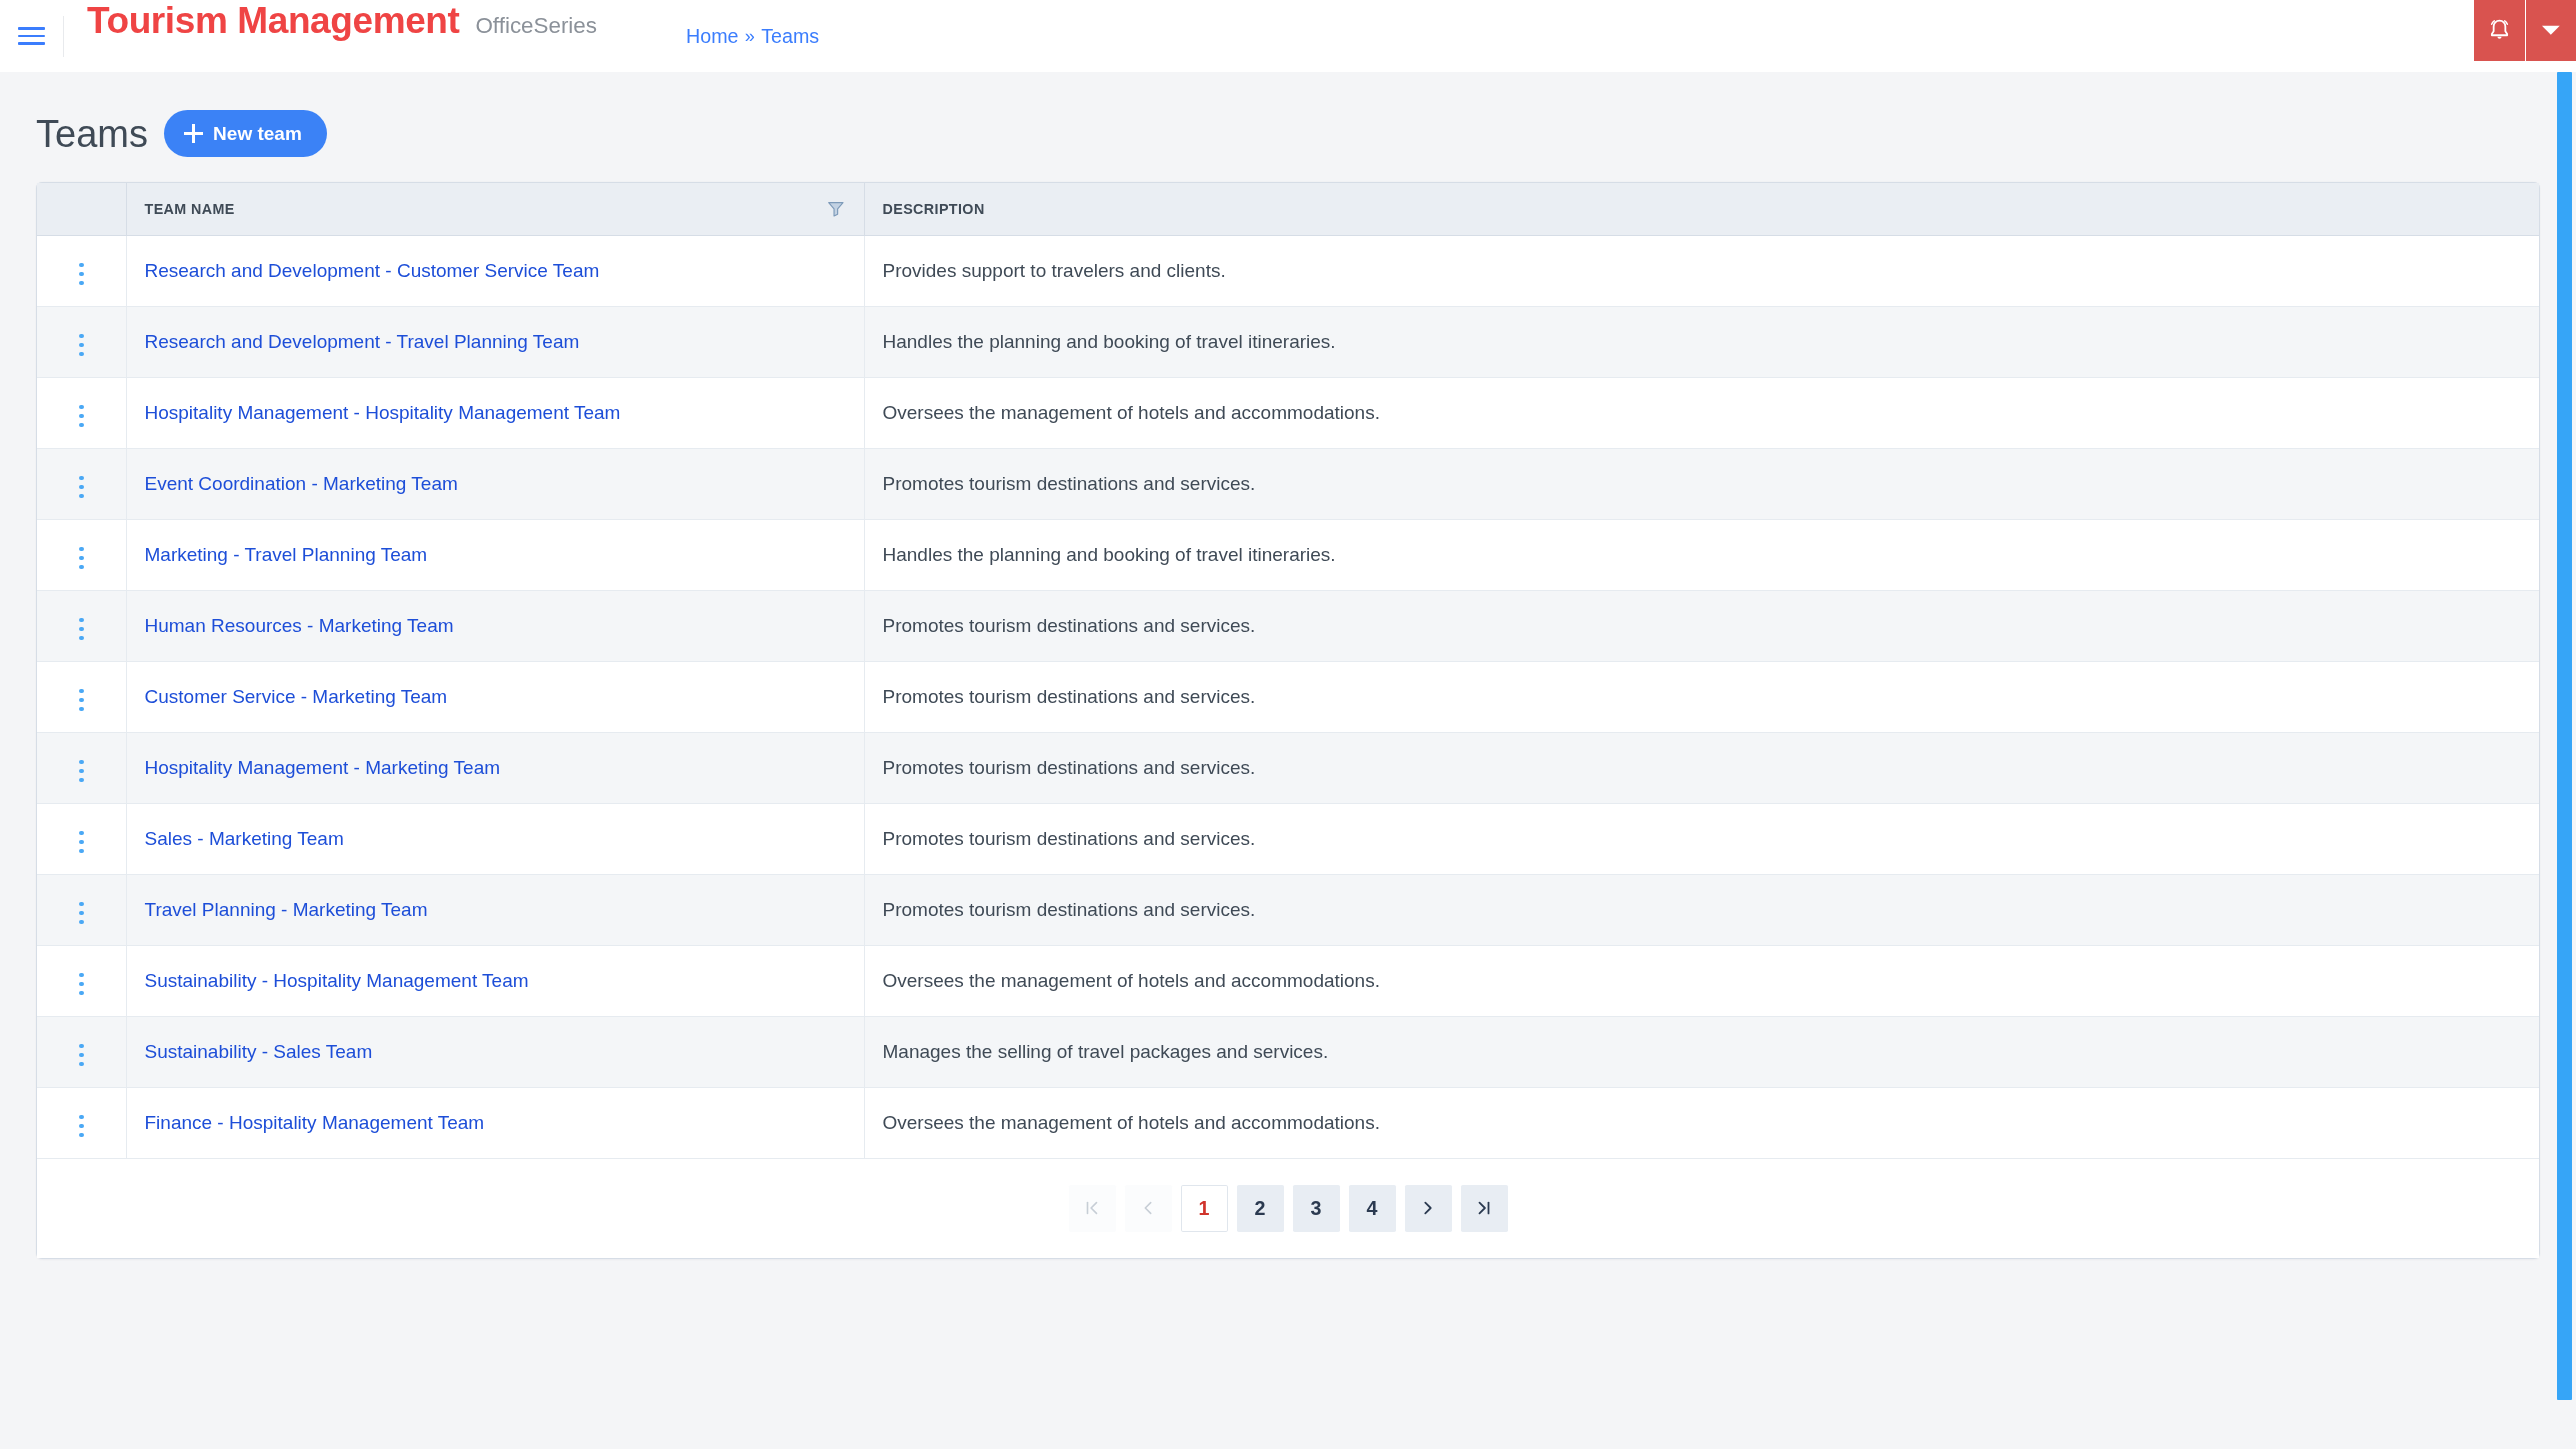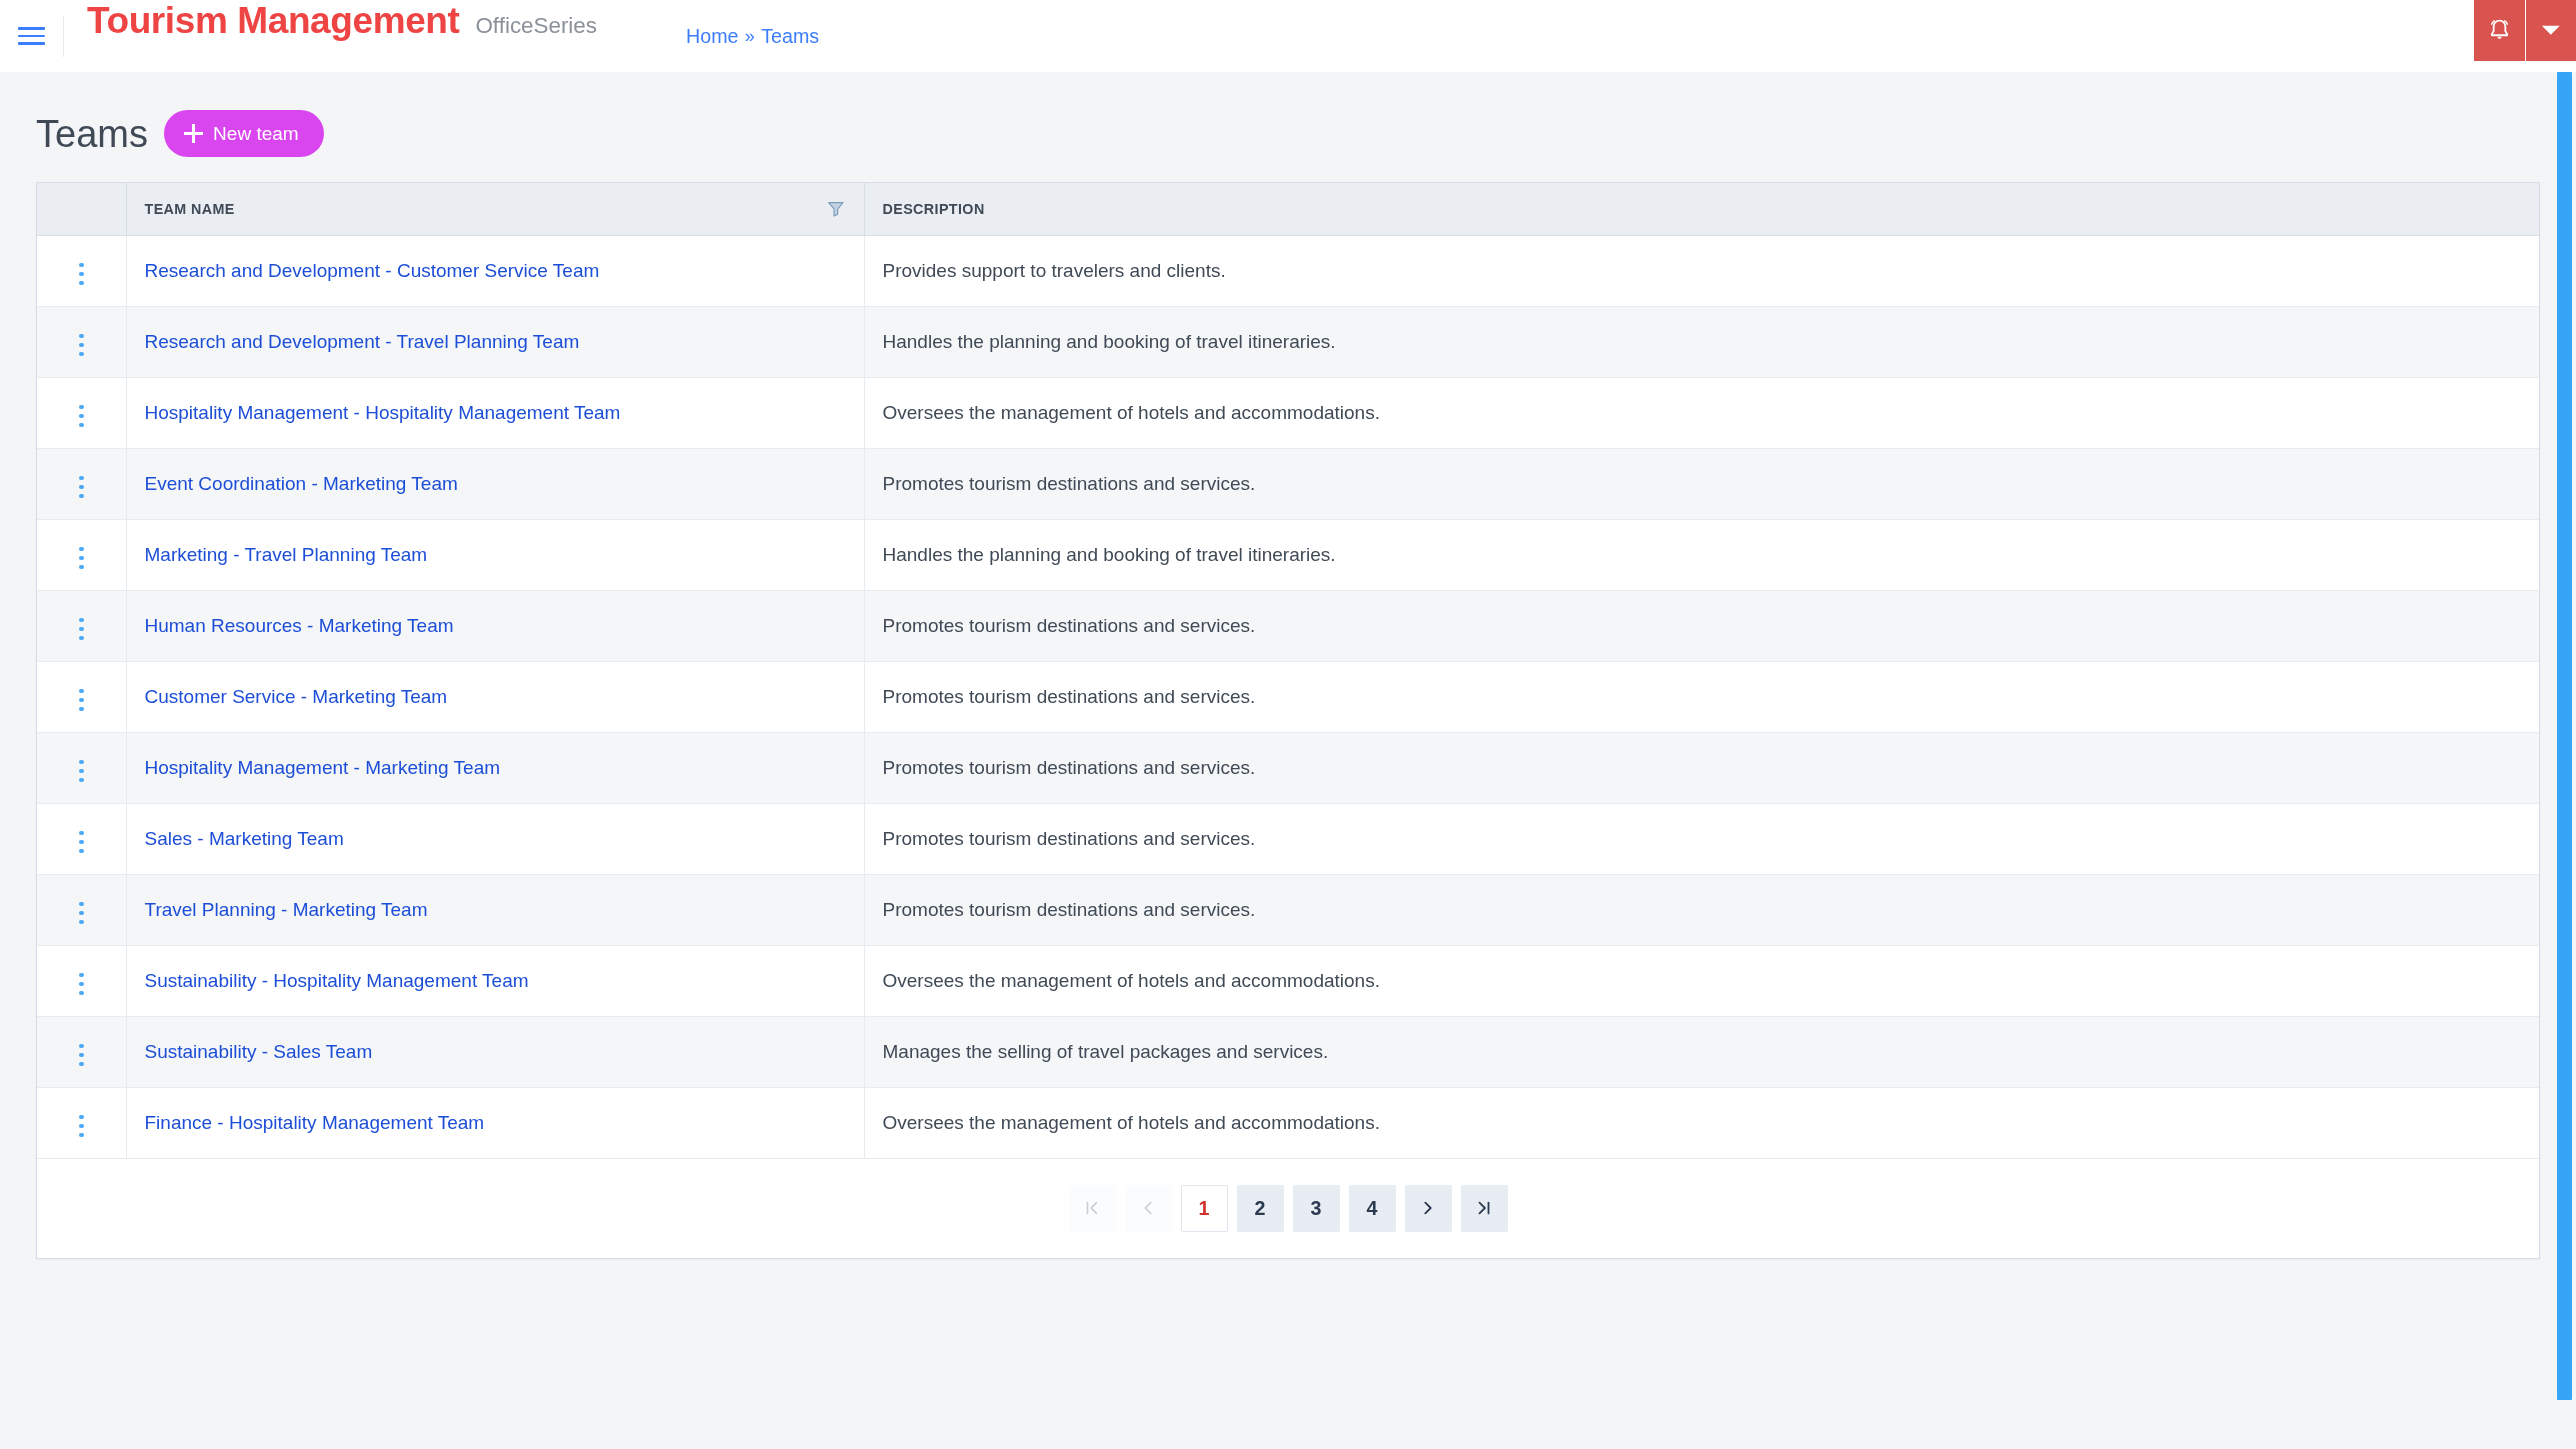--- a/index.html
+++ b/index.html
@@ -111,31 +111,31 @@
     gap: 16px;
     padding: 38px 0 0 36px;
   }
   .page-title {
     font-size: 38px;
     font-weight: normal;
     color: #3f4a56;
     line-height: 1;
   }
   .btn-new {
-    background: #d946ef;
+    background: #3b82f6;
     color: #fff;
     border: none;
     border-radius: 29px;
     height: 47px;
     padding: 0 25px 0 19.7px;
     display: flex;
     align-items: center;
     gap: 9.8px;
     font-size: 19px;
-    font-weight: normal;
+    font-weight: bold;
     cursor: pointer;
     font-family: "Liberation Sans", sans-serif;
   }
   .plus-icon {
     width: 19.7px; height: 19.7px;
     position: relative;
     display: inline-block;
   }
   .plus-icon::before, .plus-icon::after {
     content: "";
@@ -143,21 +143,21 @@
     background: #fff;
   }
   .plus-icon::before { left: 0; top: 8px; width: 19.7px; height: 3.6px; }
   .plus-icon::after  { top: 0; left: 8px; height: 19.7px; width: 3.6px; }
 
   
   .card {
     margin: 25px 36px 0 36px;
     background: #fff;
     border: 0.9px solid #d6dde6;
-    border-radius: 0;
+    border-radius: 6px;
     box-shadow: 0 0.9px 1.8px rgba(30,45,70,0.05);
   }
 
   table.grid {
     width: 100%;
     border-collapse: collapse;
     table-layout: fixed;
   }
   table.grid thead th {
     background: #eaeef3;

